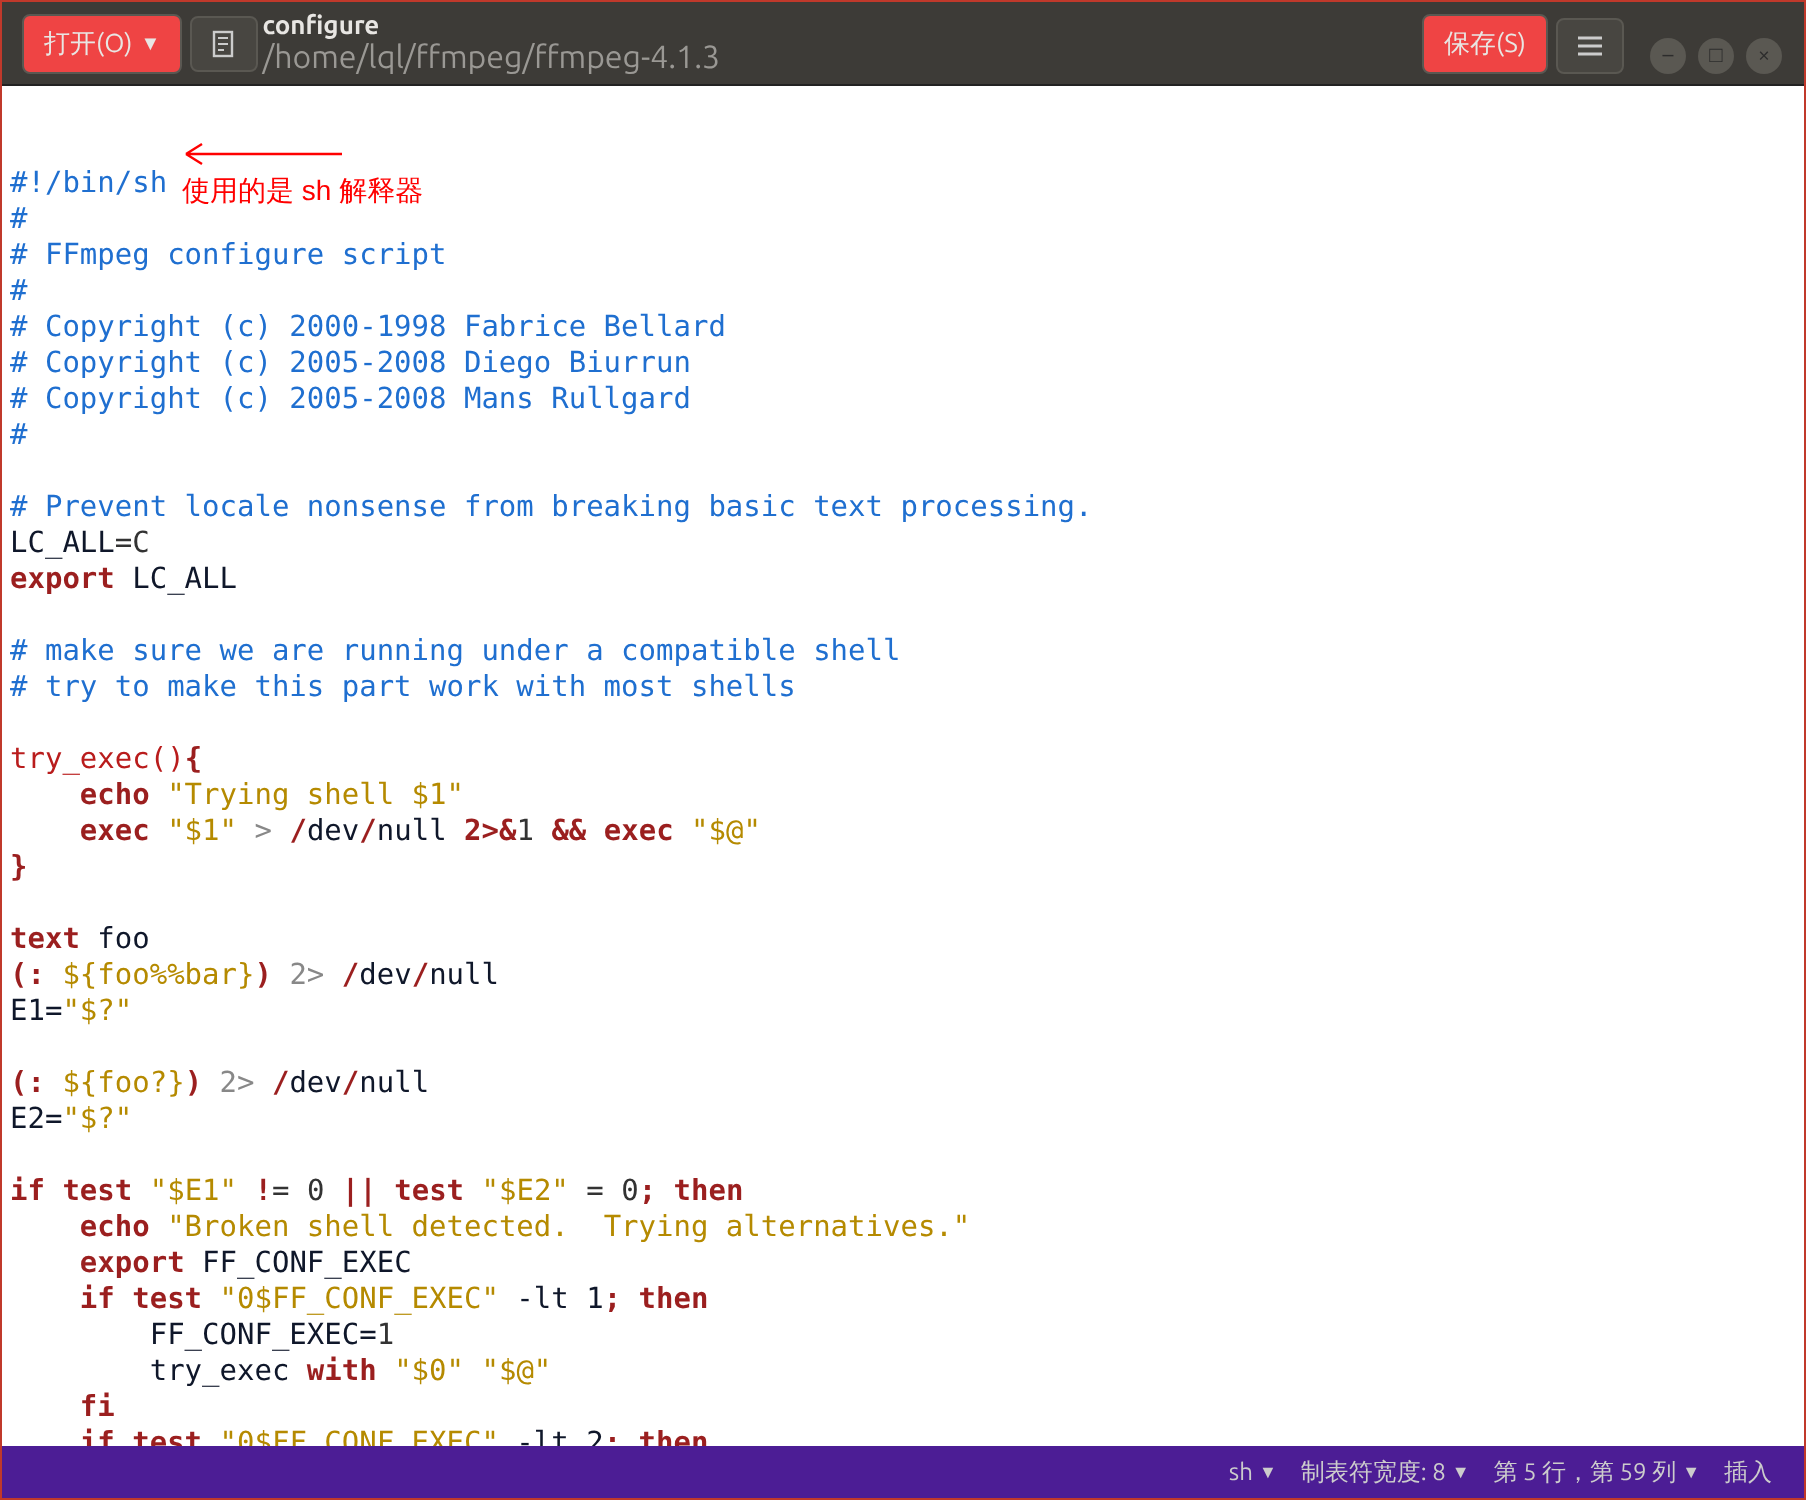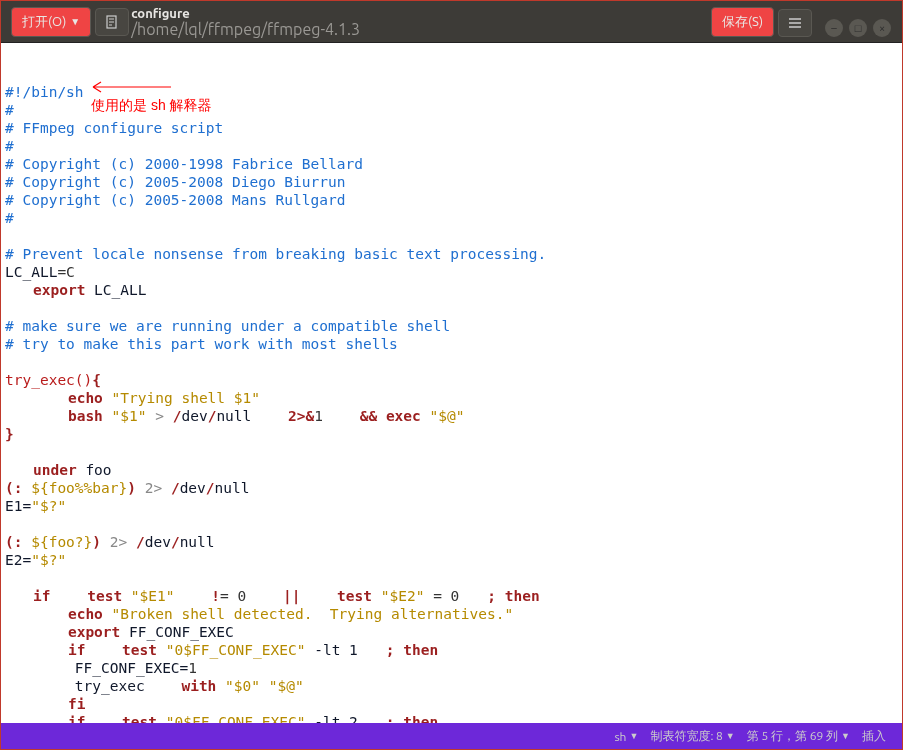--- a/index.html
+++ b/index.html
@@ -8,29 +8,29 @@
 .btn { background: #ef4444; border: 1px solid #5a5852; border-radius: 4px; color: #e8e6e3; font-size: 13px; padding: 5px 10px; margin: 0 2px; display: flex; align-items: center; cursor: pointer; }
 .btn .caret { margin-left: 4px; font-size: 10px; }
 .icon-btn { background: #484641; border: 1px solid #5a5852; border-radius: 4px; padding: 5px 8px; margin: 0 2px; cursor: pointer; display: flex; align-items: center; justify-content: center; }
 .title-center { flex: 1; text-align: left; }
 .title-center .t1 { color: #e8e6e3; font-size: 13px; font-weight: bold; }
 .title-center .t2 { color: #9a9894; font-size: 16px; }
 .right-controls { display: flex; align-items: flex-end; }
 .window-controls { display: flex; margin-left: 8px; }
 .winbtn { width: 18px; height: 18px; border-radius: 50%; background: #5a5852; margin: 0 3px; display: flex; align-items: center; justify-content: center; color: #2c2c2c; font-size: 11px; cursor: pointer; }
 .editor { background: #fff; height: 680px; overflow: hidden; padding: 4px 4px; font-family: "DejaVu Sans Mono", monospace; font-size: 14.5px; line-height: 18px; white-space: pre; position: relative; }
-.annotation { position: absolute; top: 16px; left: 90px; color: red; font-family: sans-serif; font-size: 14px; }
+.annotation { position: absolute; top: 6px; left: 90px; color: red; font-family: sans-serif; font-size: 14px; }
 .annotation svg { vertical-align: middle; }
-.statusbar { height: 26px; background: #6d28d9; display: flex; align-items: center; padding: 0 10px; color: #ccc; font-size: 12px; }
+.statusbar { height: 26px; background: #4c1d95; display: flex; align-items: center; padding: 0 10px; color: #ccc; font-size: 12px; }
 .statusbar .sp { flex: 1; }
 .statusbar .item { margin: 0 6px; display: flex; align-items: center; }
 .c-comment { color: #1f6fd0; }
 .c-shebang { color: #1f6fd0; font-weight: normal; }
 .c-var { color: #0f172a; }
-.c-kw { color: #9b1f1f; font-weight: bold; margin-left: 28px; }
+.c-kw { color: #9b1f1f; font-weight: bold; }
 .c-str { color: #b58a00; }
 .c-func { color: #b91c1c; }
 .c-op { color: #888; }
 .c-punc { color: #9b1f1f; font-weight: bold; }
 .c-num { color: #333; }
 </style>
 </head>
 <body>
 
 <div class="titlebar">
@@ -89,24 +89,24 @@
 
 <span class="c-comment"># Prevent locale nonsense from breaking basic text processing.</span>
 <span class="c-var">LC_ALL</span><span class="c-num">=C</span>
 <span class="c-kw">export</span><span class="c-var"> LC_ALL</span>
 
 <span class="c-comment"># make sure we are running under a compatible shell</span>
 <span class="c-comment"># try to make this part work with most shells</span>
 
 <span class="c-func">try_exec()</span><span class="c-punc">{</span>
     <span class="c-kw">echo</span> <span class="c-str">"Trying shell $1"</span>
-    <span class="c-kw">bash</span> <span class="c-str">"$1"</span><span class="c-op"> &gt; </span><span class="c-punc">/</span><span class="c-var">dev</span><span class="c-punc">/</span><span class="c-var">null </span><span class="c-kw">2&gt;&amp;</span><span class="c-num">1 </span><span class="c-kw">&amp;&amp; exec</span><span class="c-str"> "$@"</span>
+    <span class="c-kw">exec</span> <span class="c-str">"$1"</span><span class="c-op"> &gt; </span><span class="c-punc">/</span><span class="c-var">dev</span><span class="c-punc">/</span><span class="c-var">null </span><span class="c-kw">2&gt;&amp;</span><span class="c-num">1 </span><span class="c-kw">&amp;&amp; exec</span><span class="c-str"> "$@"</span>
 <span class="c-punc">}</span>
 
-<span class="c-kw">under</span><span class="c-var"> foo</span>
+<span class="c-kw">text</span><span class="c-var"> foo</span>
 <span class="c-punc">(:</span><span class="c-str"> ${foo%%bar}</span><span class="c-punc">)</span><span class="c-op"> 2&gt; </span><span class="c-punc">/</span><span class="c-var">dev</span><span class="c-punc">/</span><span class="c-var">null </span>
 <span class="c-var">E1=</span><span class="c-str">"$?"</span>
 
 <span class="c-punc">(:</span><span class="c-str"> ${foo?}</span><span class="c-punc">)</span><span class="c-op"> 2&gt; </span><span class="c-punc">/</span><span class="c-var">dev</span><span class="c-punc">/</span><span class="c-var">null </span>
 <span class="c-var">E2=</span><span class="c-str">"$?"</span>
 
 <span class="c-kw">if</span><span class="c-kw"> test</span><span class="c-str"> "$E1"</span><span class="c-kw"> !</span><span class="c-num">= 0 </span><span class="c-kw">||</span><span class="c-kw"> test</span><span class="c-str"> "$E2"</span><span class="c-num"> = 0</span><span class="c-kw">; then</span>
     <span class="c-kw">echo</span><span class="c-str"> "Broken shell detected.  Trying alternatives."</span>
     <span class="c-kw">export</span><span class="c-var"> FF_CONF_EXEC</span>
     <span class="c-kw">if</span><span class="c-kw"> test</span><span class="c-str"> "0$FF_CONF_EXEC"</span><span class="c-var"> -lt 1</span><span class="c-kw">; then</span>
@@ -122,19 +122,19 @@
   <span class="sp"></span>
   <span class="item">
       <span>sh</span> 
       <span style="font-size:9px;margin-left:3px">▼</span>
     </span>
   <span class="item">
       <span>制表符宽度: 8</span> 
       <span style="font-size:9px;margin-left:3px">▼</span>
     </span>
   <span class="item">
-      <span>第 5 行，第 69 列</span> 
+      <span>第 5 行，第 59 列</span> 
       <span style="font-size:9px;margin-left:3px">▼</span>
     </span>
   <span class="item">
       <span>插入</span>
     </span>
 </div>
 
 </body></html>

